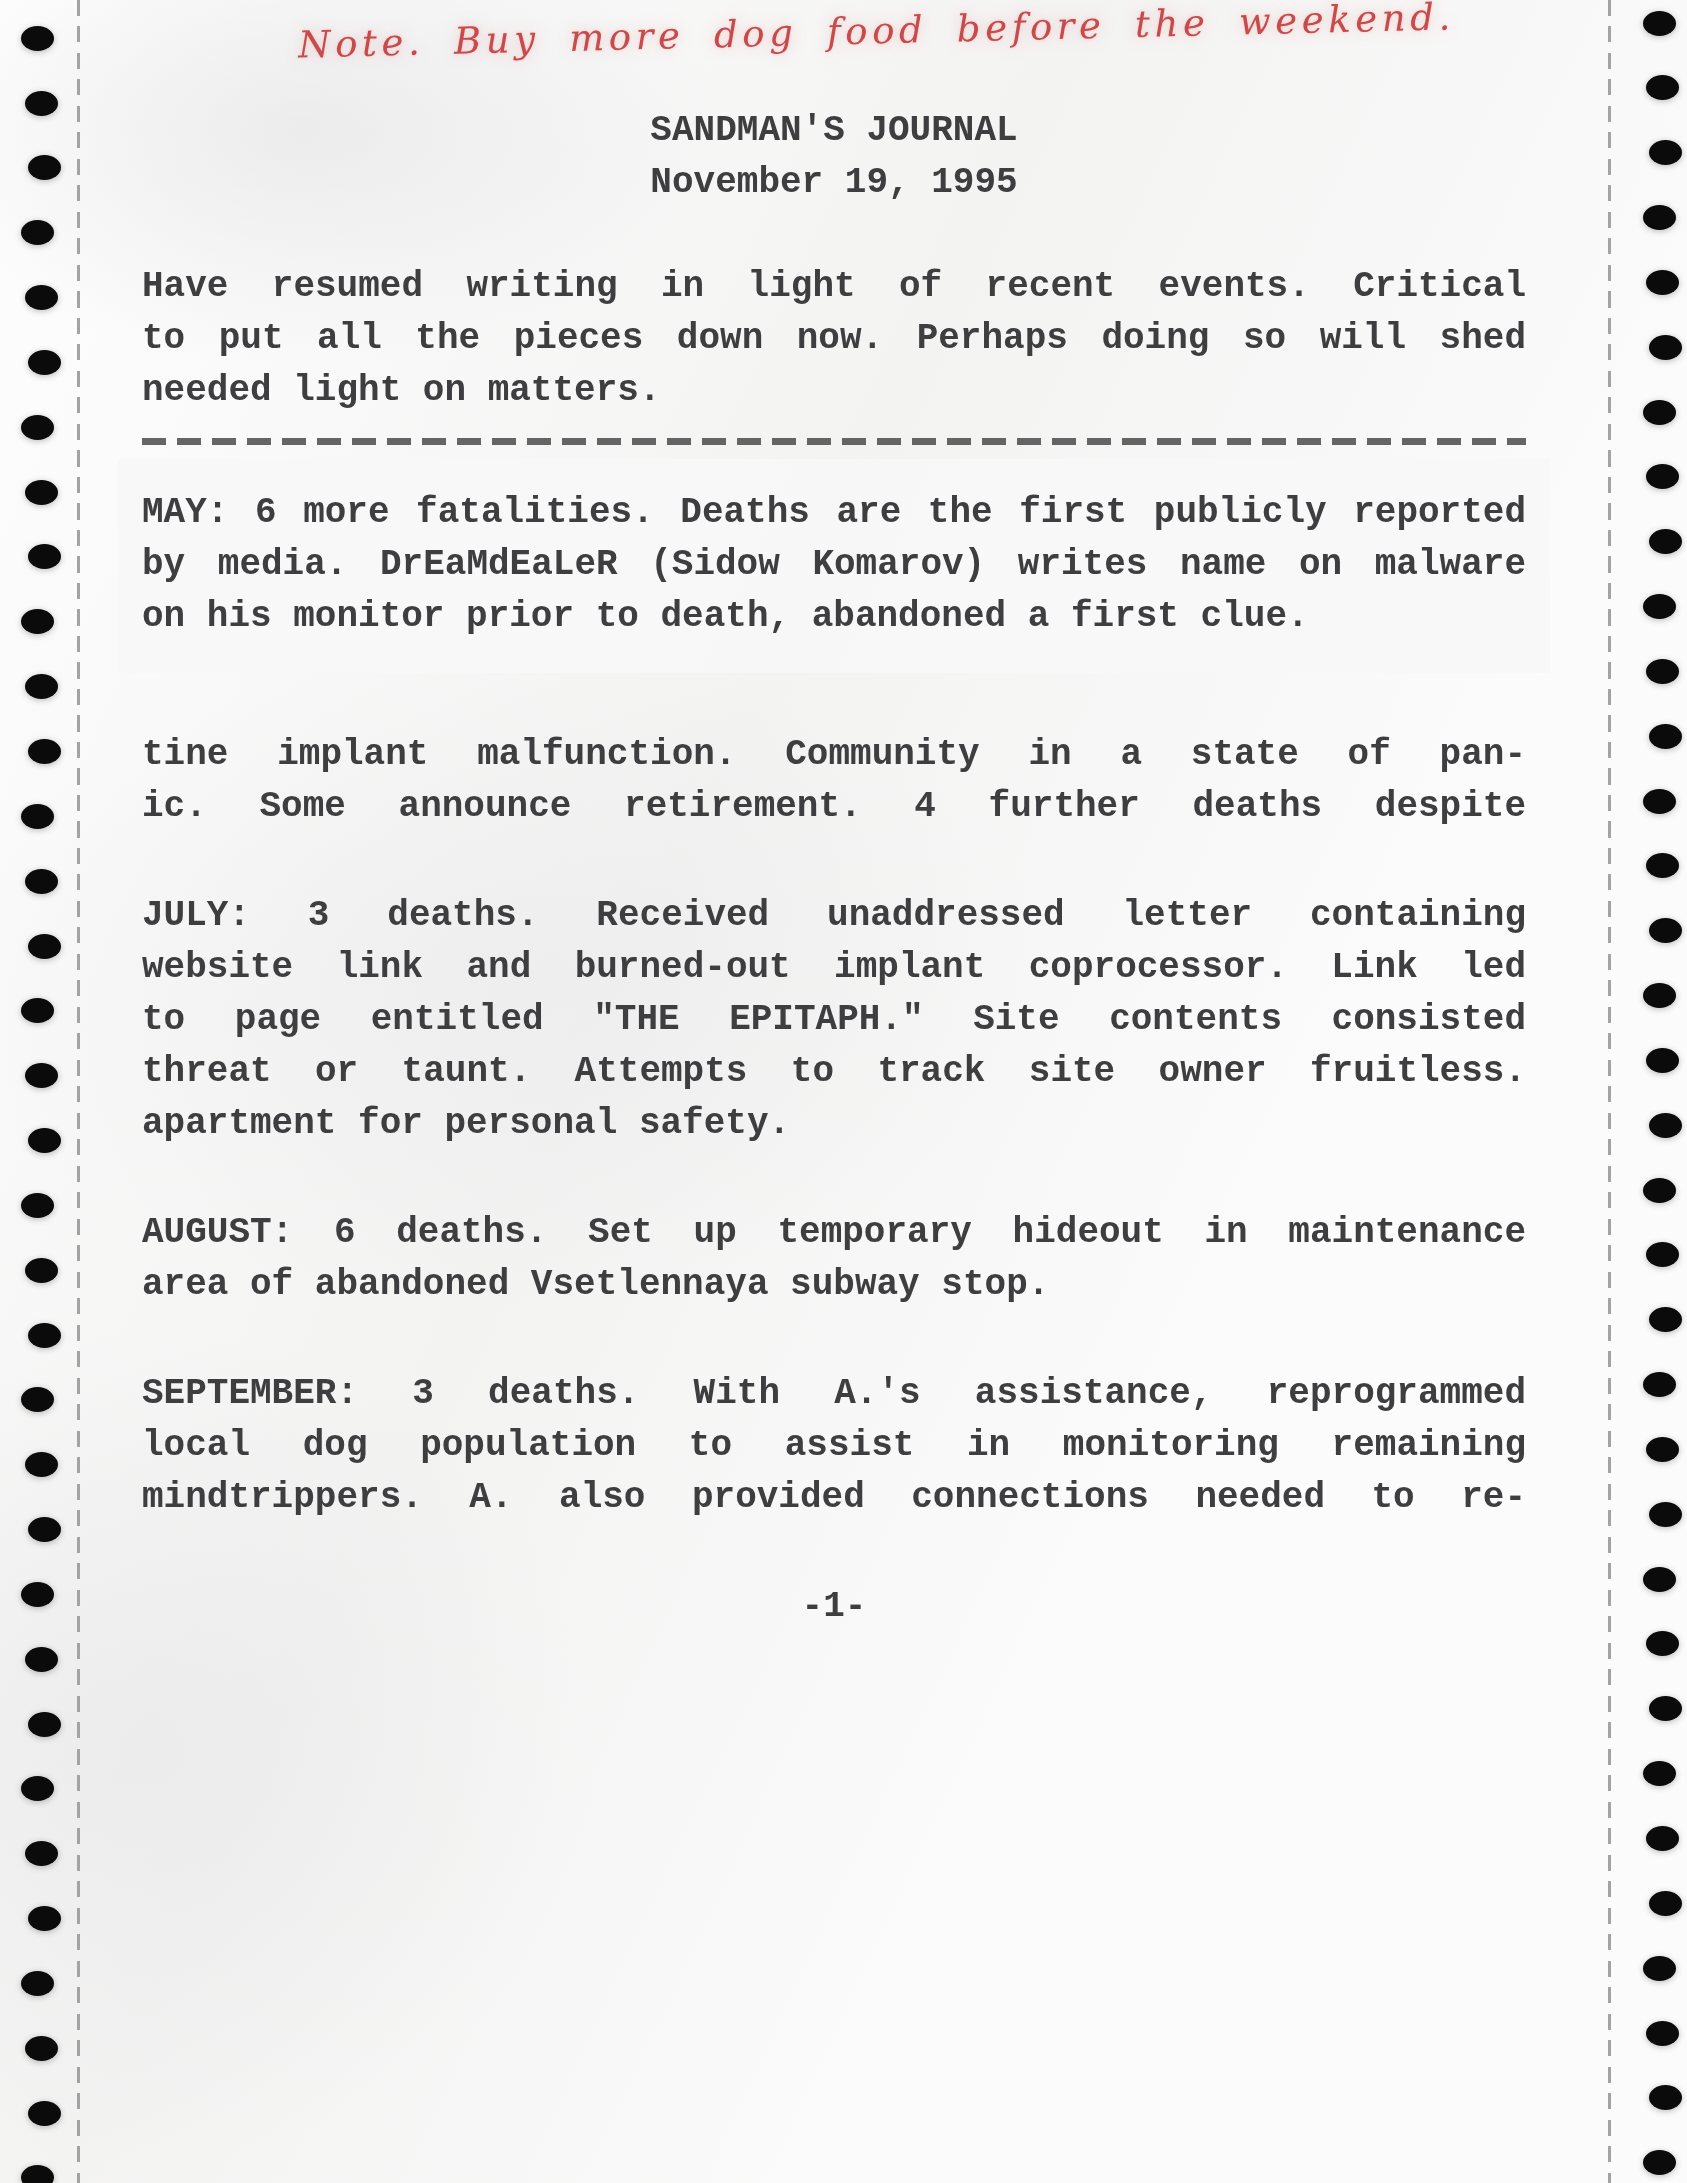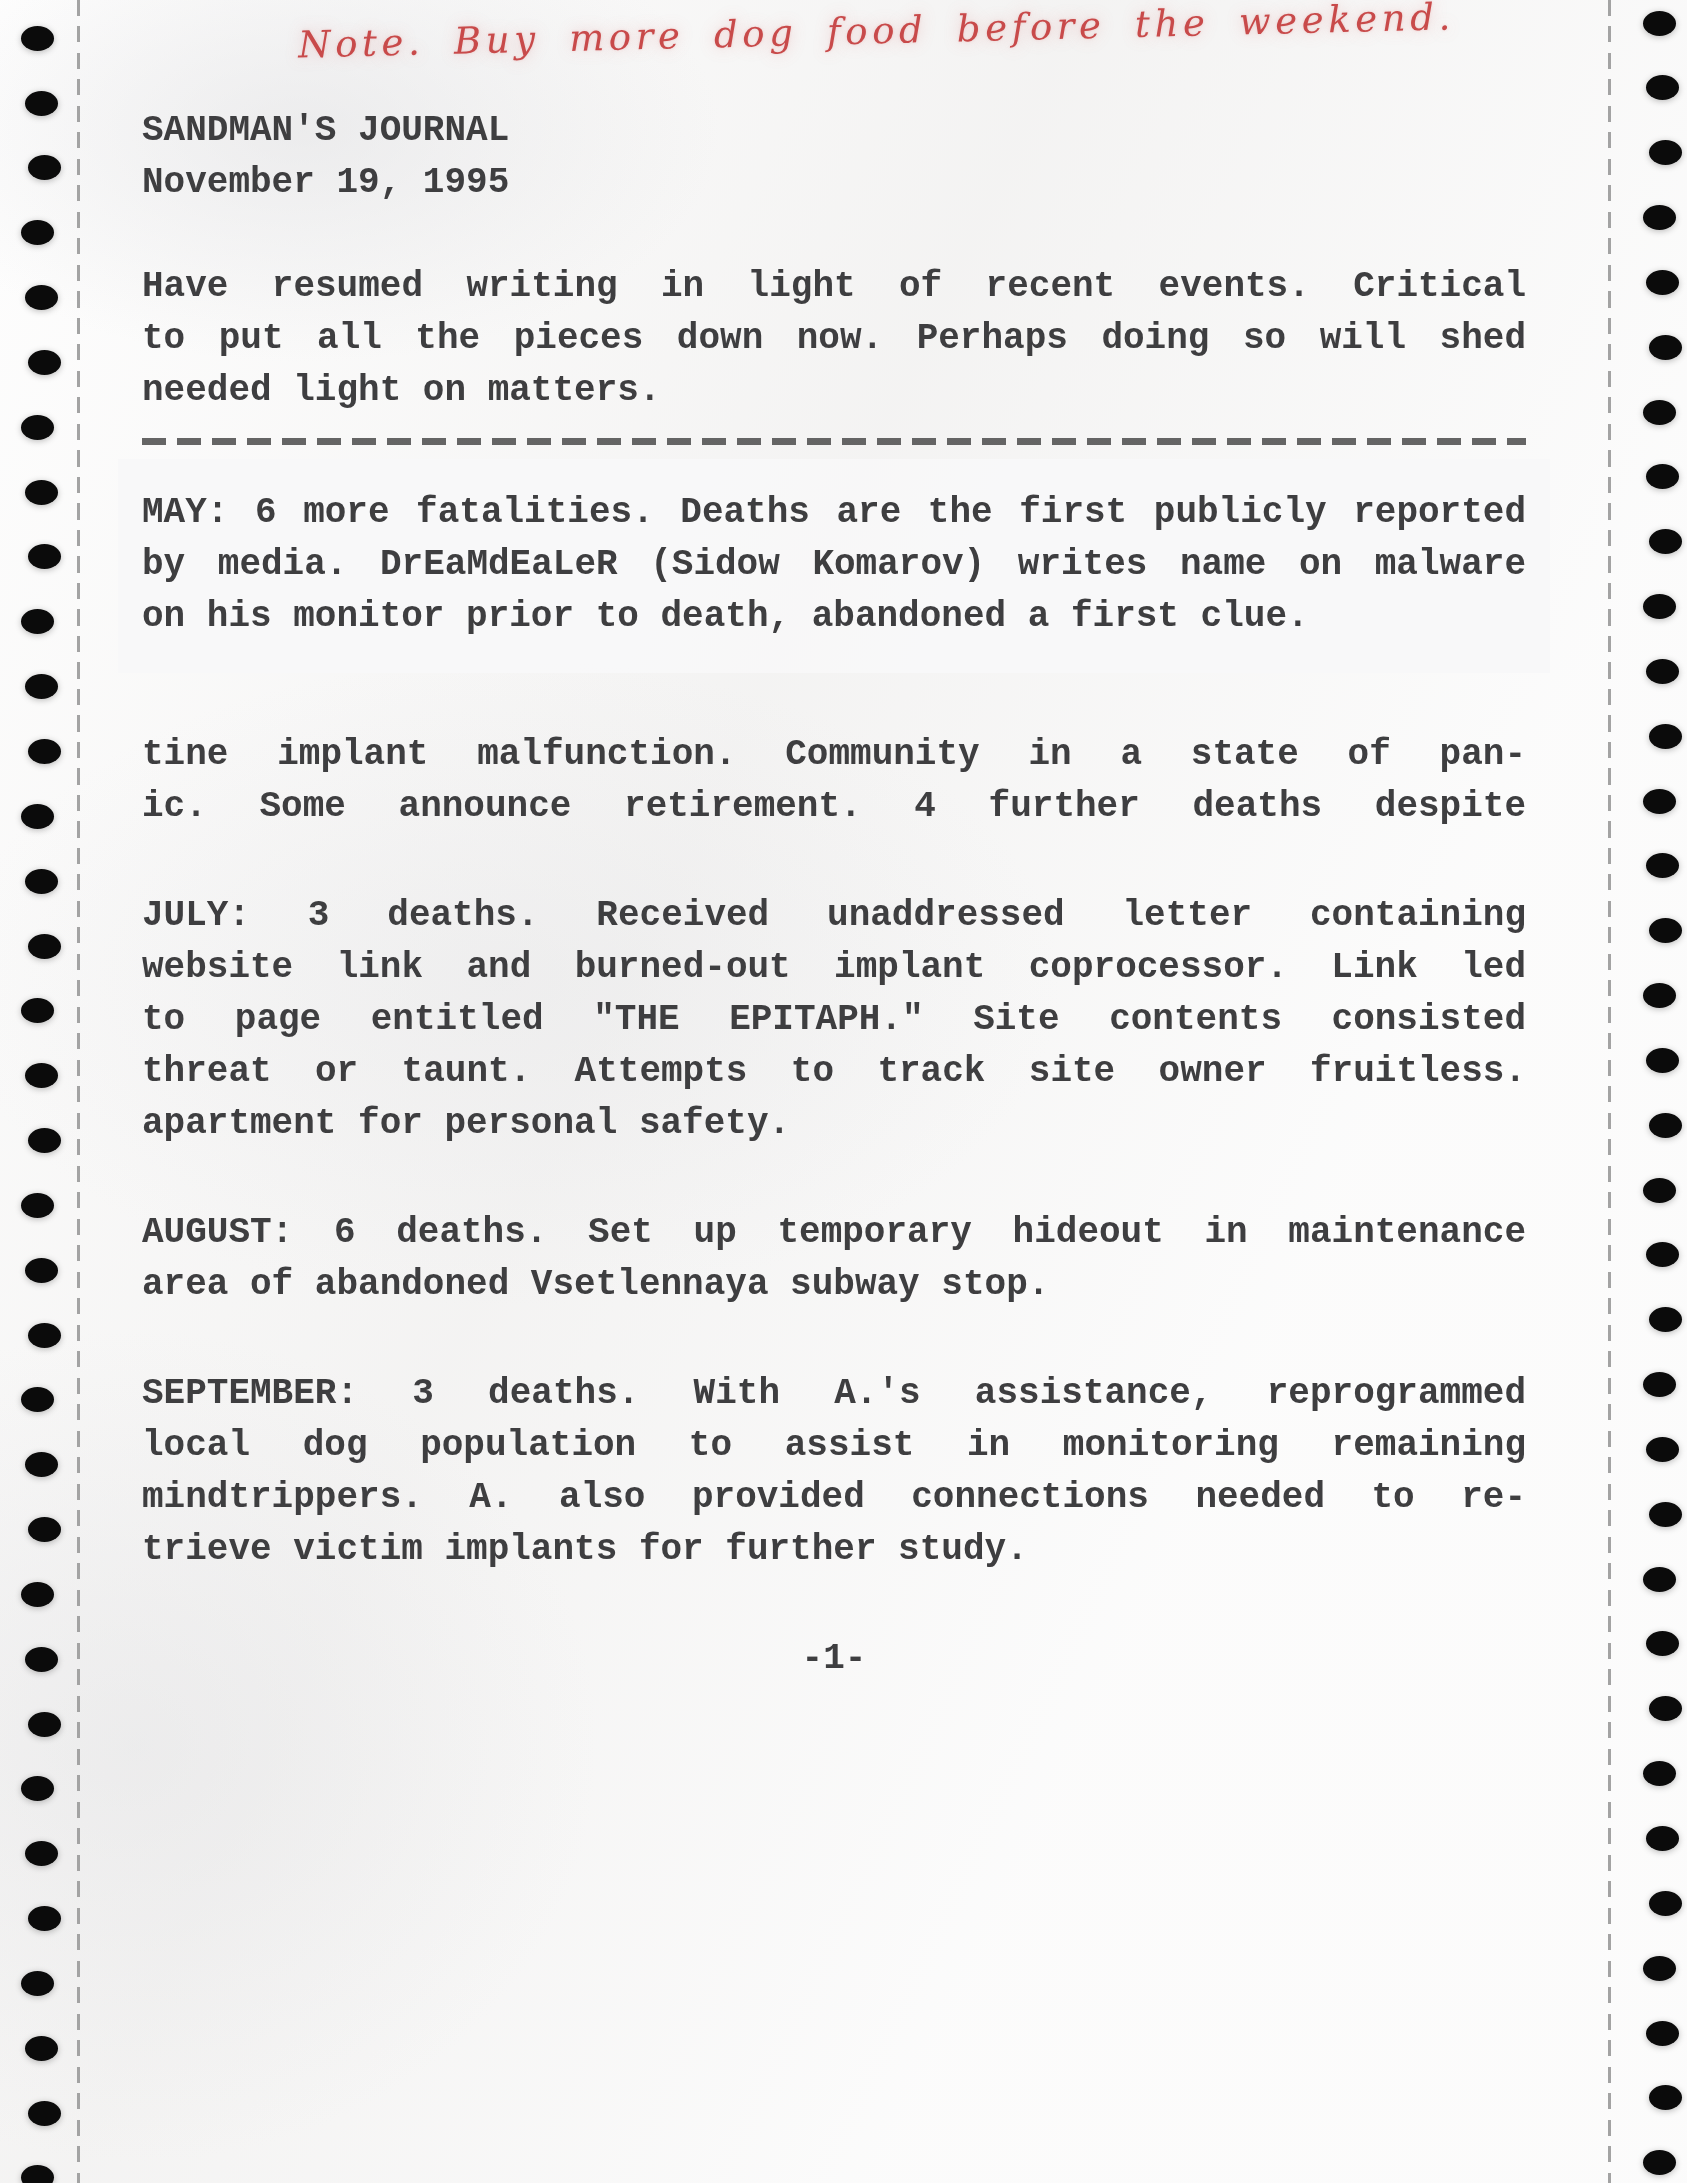--- a/index.html
+++ b/index.html
@@ -55,21 +55,21 @@
   }
   
   .content {
     position: absolute;
     left: 142px; right: 161px; top: 105px;
     color: var(--ink, #3e3e40);
     font-size: 36px;
     font-weight: bold;
     line-height: 52px;
   }
-  .title, .date { white-space: pre; text-align: left; }
+  .title, .date { white-space: pre; text-align: center; }
   .spacer { height: 52px; }
   .para { margin: 0; }
   .para .line { text-align: justify; text-align-last: justify; }
   .para .line.last { text-align: justify; text-align-last: left; white-space: pre; }
   .divider {
     height: 6.6px;
     margin-top: 21px;
     margin-bottom: 14.6px;
     background: repeating-linear-gradient(90deg, #585858 0 24px, transparent 24px 35px);
     opacity: 0.92;
@@ -208,21 +208,20 @@
           <div class="line last">apartment for personal safety.</div>
         </div>
         <div class="para">
           <div class="line">AUGUST: 6 deaths.  Set up temporary hideout in maintenance</div>
           <div class="line last">area of abandoned Vsetlennaya subway stop.</div>
         </div>
         <div class="para">
           <div class="line">SEPTEMBER: 3 deaths.  With A.'s assistance, reprogrammed</div>
           <div class="line">local dog population to assist in monitoring remaining</div>
           <div class="line">mindtrippers.  A. also provided connections needed to re-</div>
-          <div class="line last">trieve victim implants for further study.</div>
         </div>
       </div>
 
     <div class="pagenum">-1-</div>
   </div>
 
 </div>
 
 
 </body></html>

